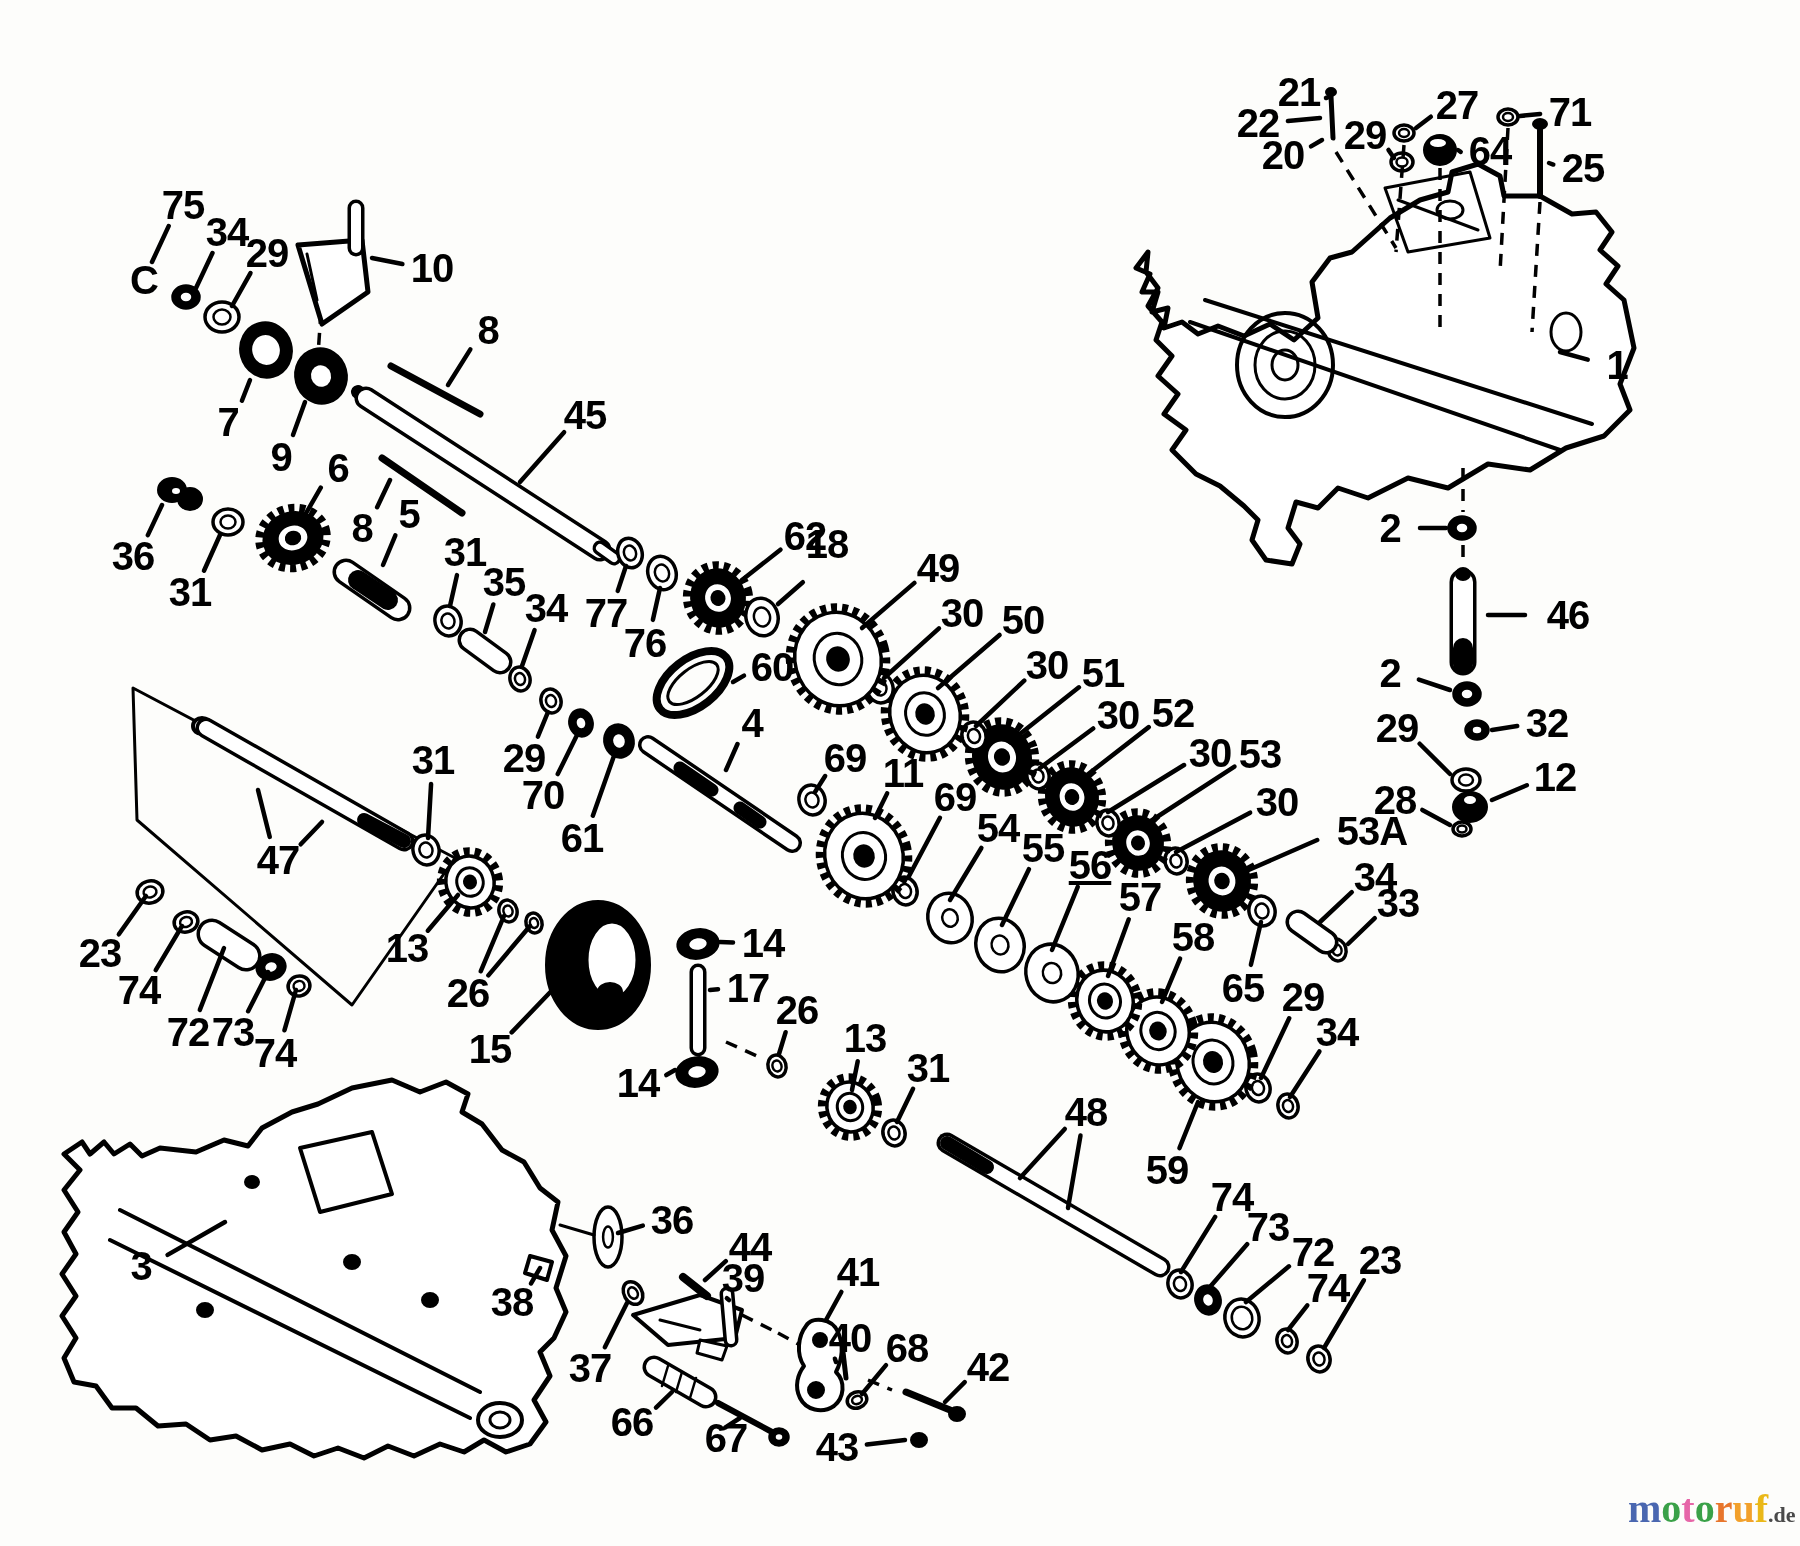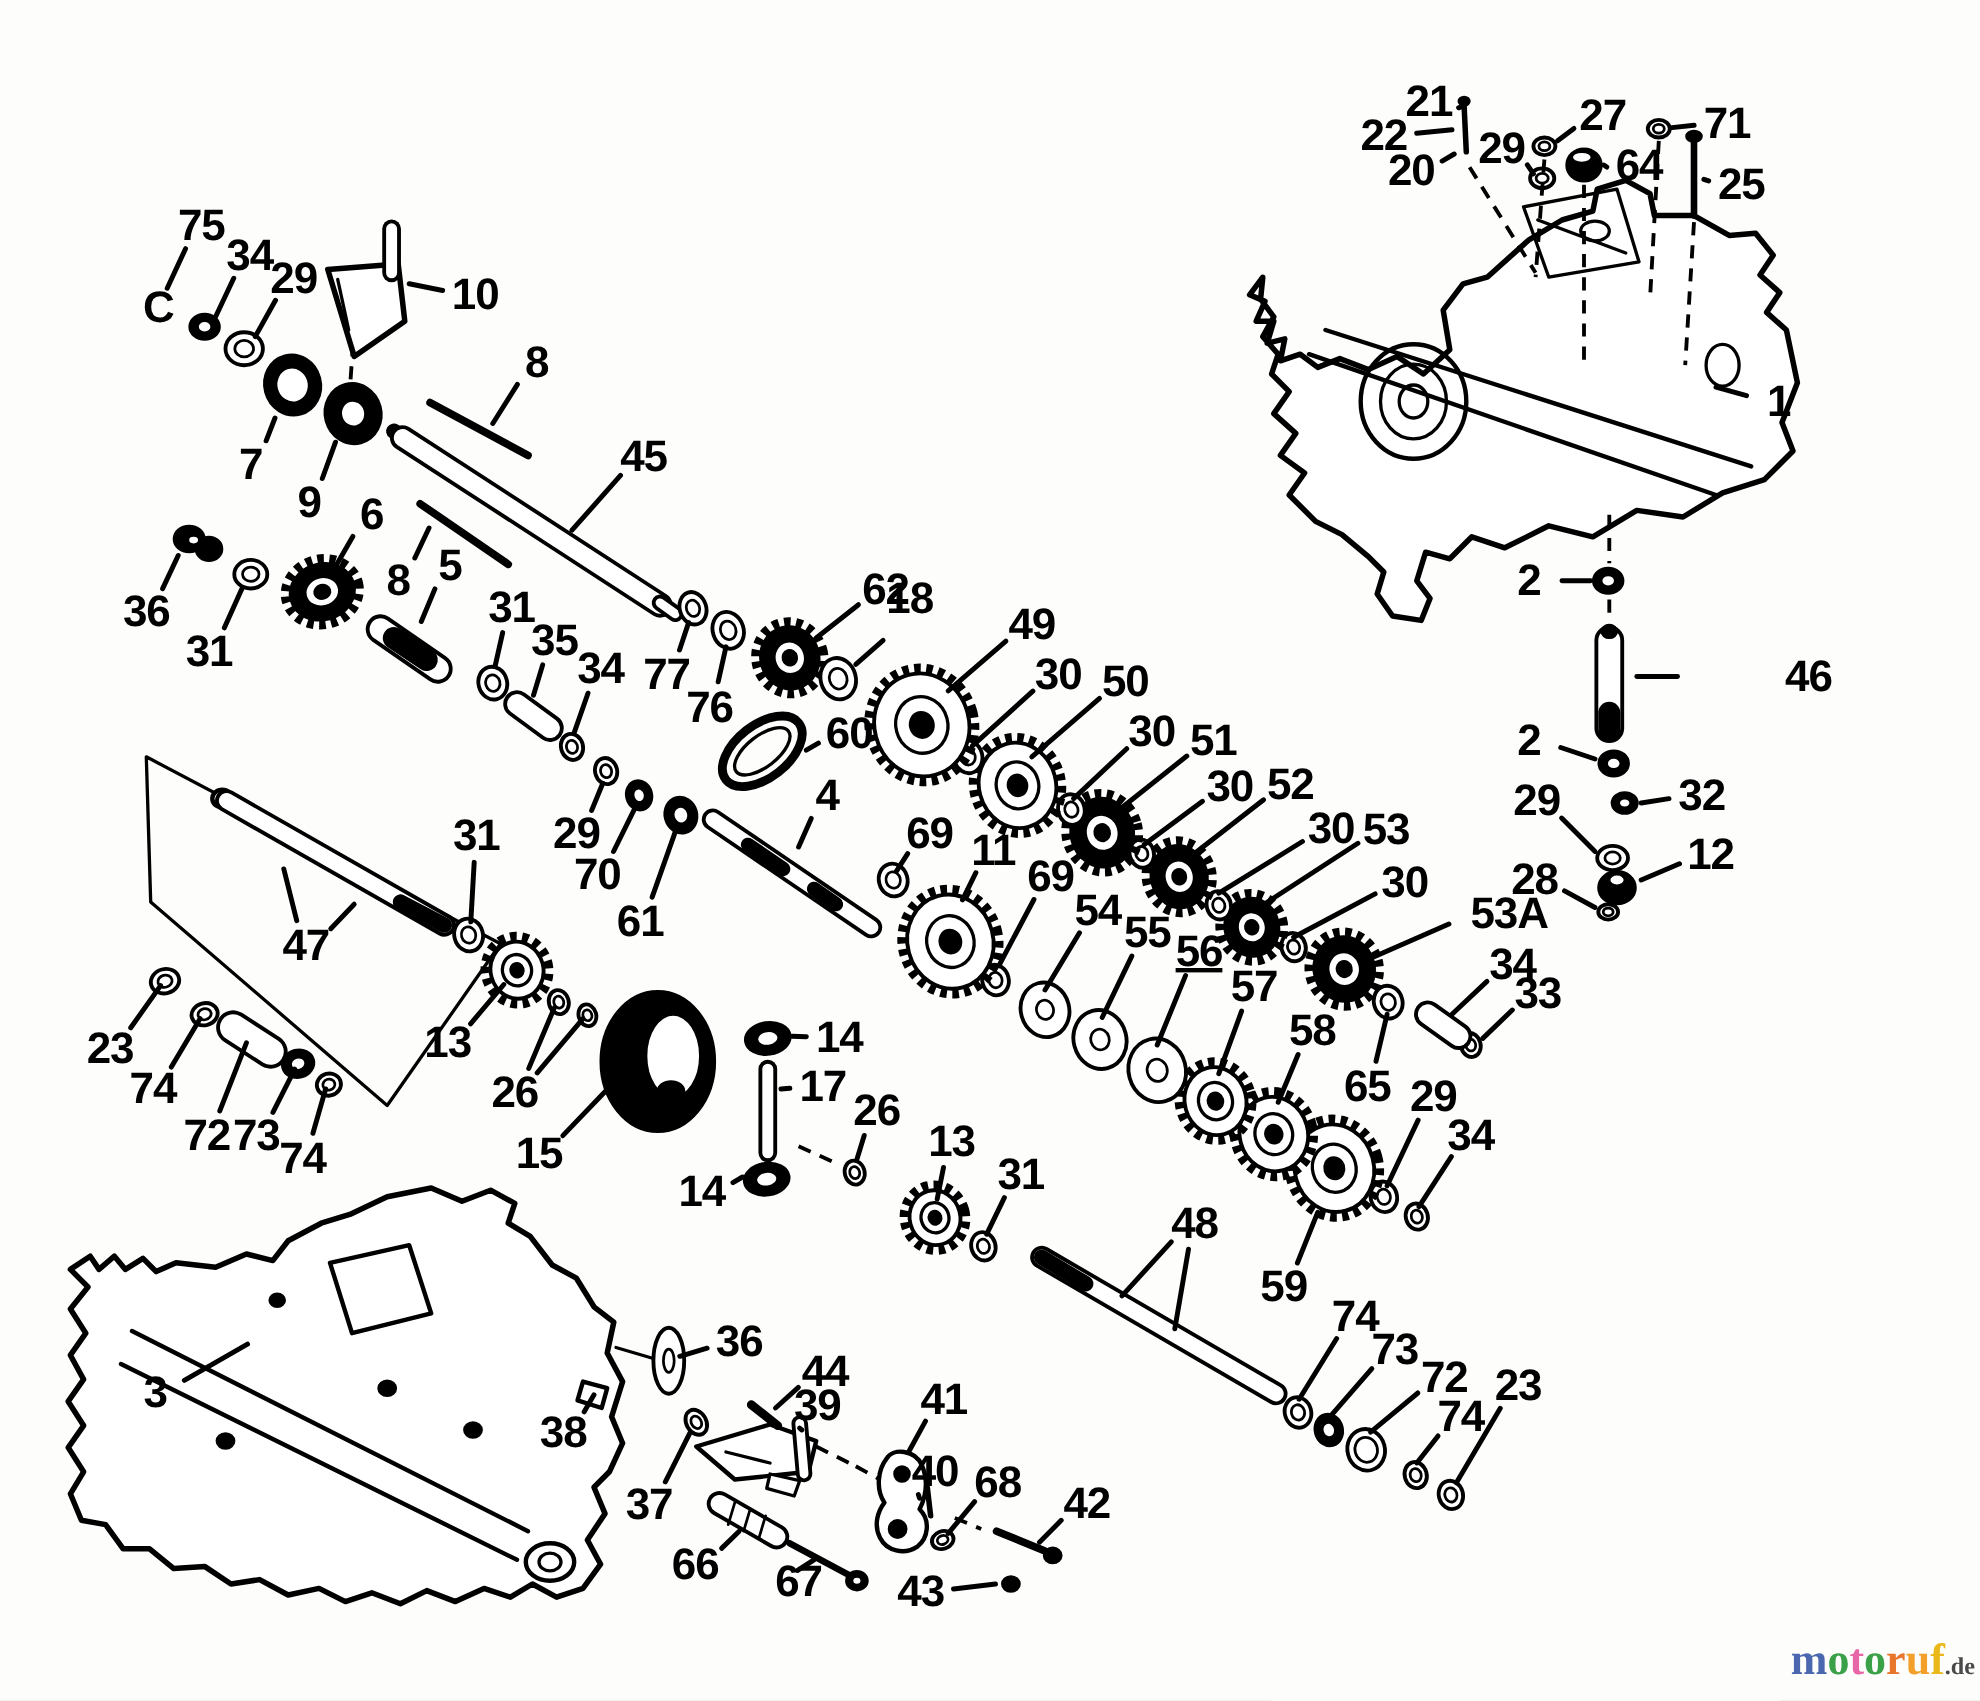--- a/index.html
+++ b/index.html
@@ -608,21 +608,21 @@
       <div class="callout" style="left: 1090px; top: 865px; text-decoration: underline;">56</div>
       <div class="callout" style="left: 1140px; top: 897px;">57</div>
       <div class="callout" style="left: 1193px; top: 937px;">58</div>
       <div class="callout" style="left: 1167px; top: 1170px;">59</div>
       <div class="callout" style="left: 1243px; top: 988px;">65</div>
       <div class="callout" style="left: 1303px; top: 997px;">29</div>
       <div class="callout" style="left: 1337px; top: 1032px;">34</div>
       <div class="callout" style="left: 1375px; top: 877px;">34</div>
       <div class="callout" style="left: 1398px; top: 903px;">33</div>
       <div class="callout" style="left: 1390px; top: 528px;">2</div>
-      <div class="callout" style="left: 1644px; top: 615px; text-align: center;">46</div>
+      <div class="callout" style="left: 1568px; top: 615px; text-align: center;">46</div>
       <div class="callout" style="left: 1390px; top: 673px;">2</div>
       <div class="callout" style="left: 1397px; top: 728px;">29</div>
       <div class="callout" style="left: 1547px; top: 723px; text-align: right;">32</div>
       <div class="callout" style="left: 1555px; top: 777px;">12</div>
       <div class="callout" style="left: 1395px; top: 800px;">28</div>
       <div class="callout" style="left: 1299px; top: 92px;">21</div>
       <div class="callout" style="left: 1258px; top: 123px;">22</div>
       <div class="callout" style="left: 1283px; top: 155px;">20</div>
       <div class="callout" style="left: 1365px; top: 135px;">29</div>
       <div class="callout" style="left: 1457px; top: 105px;">27</div>

